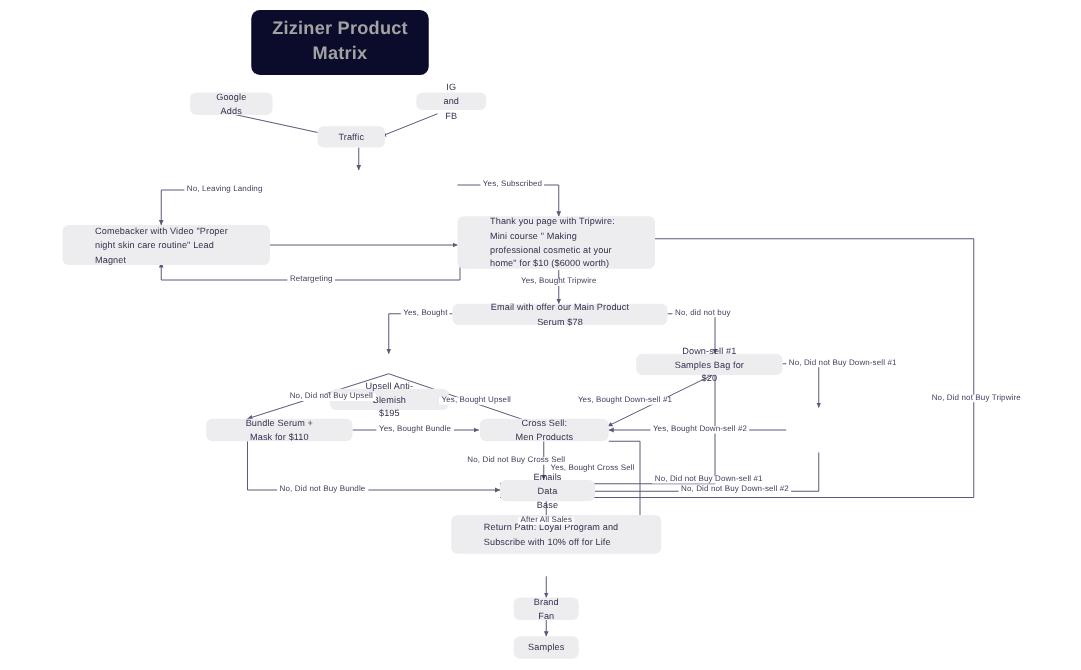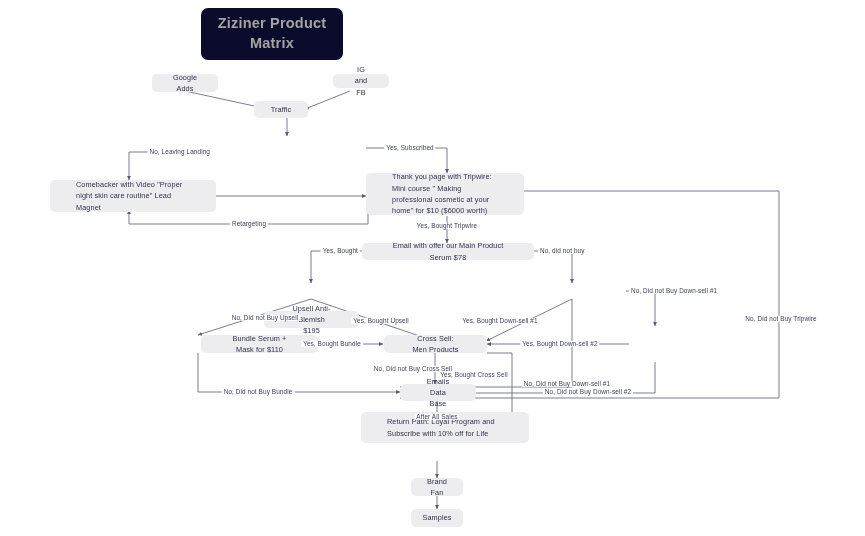--- a/index.html
+++ b/index.html
@@ -146,22 +146,23 @@
 
 
   <div class="node" style="left:50px; top:180px; width:166px; height:32px;">Comebacker with Video "Proper night skin care routine" Lead Magnet</div>
 
   <div class="node" style="left:366px; top:173px; width:158px; height:42px;">Thank you page with Tripwire: Mini course " Making professional cosmetic at your home" for $10 ($6000 worth)</div>
 
   <div class="node center" style="left:362px; top:243px; width:172px; height:17px;">Email with offer our Main Product Serum $78</div>
 
   <div class="node center" style="left:264px; top:283px; width:95px; height:17px;margin-top:28px;">Upsell Anti-Blemish $195</div>
 
-
-  <div class="node center" style="left:165px; top:335px; width:117px; height:18px;margin-left:36px;">Bundle Serum + Mask for $110</div>
+  <div class="node center" style="left:509px; top:283px; width:117px; height:17px;">Down-sell #1 Samples Bag for $20</div>
+
+  <div class="node center" style="left:165px; top:335px; width:117px; height:18px;">Bundle Serum + Mask for $110</div>
 
   <div class="node center" style="left:384px; top:335px; width:103px; height:18px;">Cross Sell: Men Products</div>
 
 
   <div class="node center" style="left:400px; top:384px; width:76px; height:17px;">Emails Data Base</div>
 
   <div class="node" style="left:361px; top:412px; width:168px; height:31px;">Return Path: Loyal Program and Subscribe with 10% off for Life</div>
 
   <div class="node center" style="left:411px; top:478px; width:32px; height:18px;">Brand Fan</div>
 

